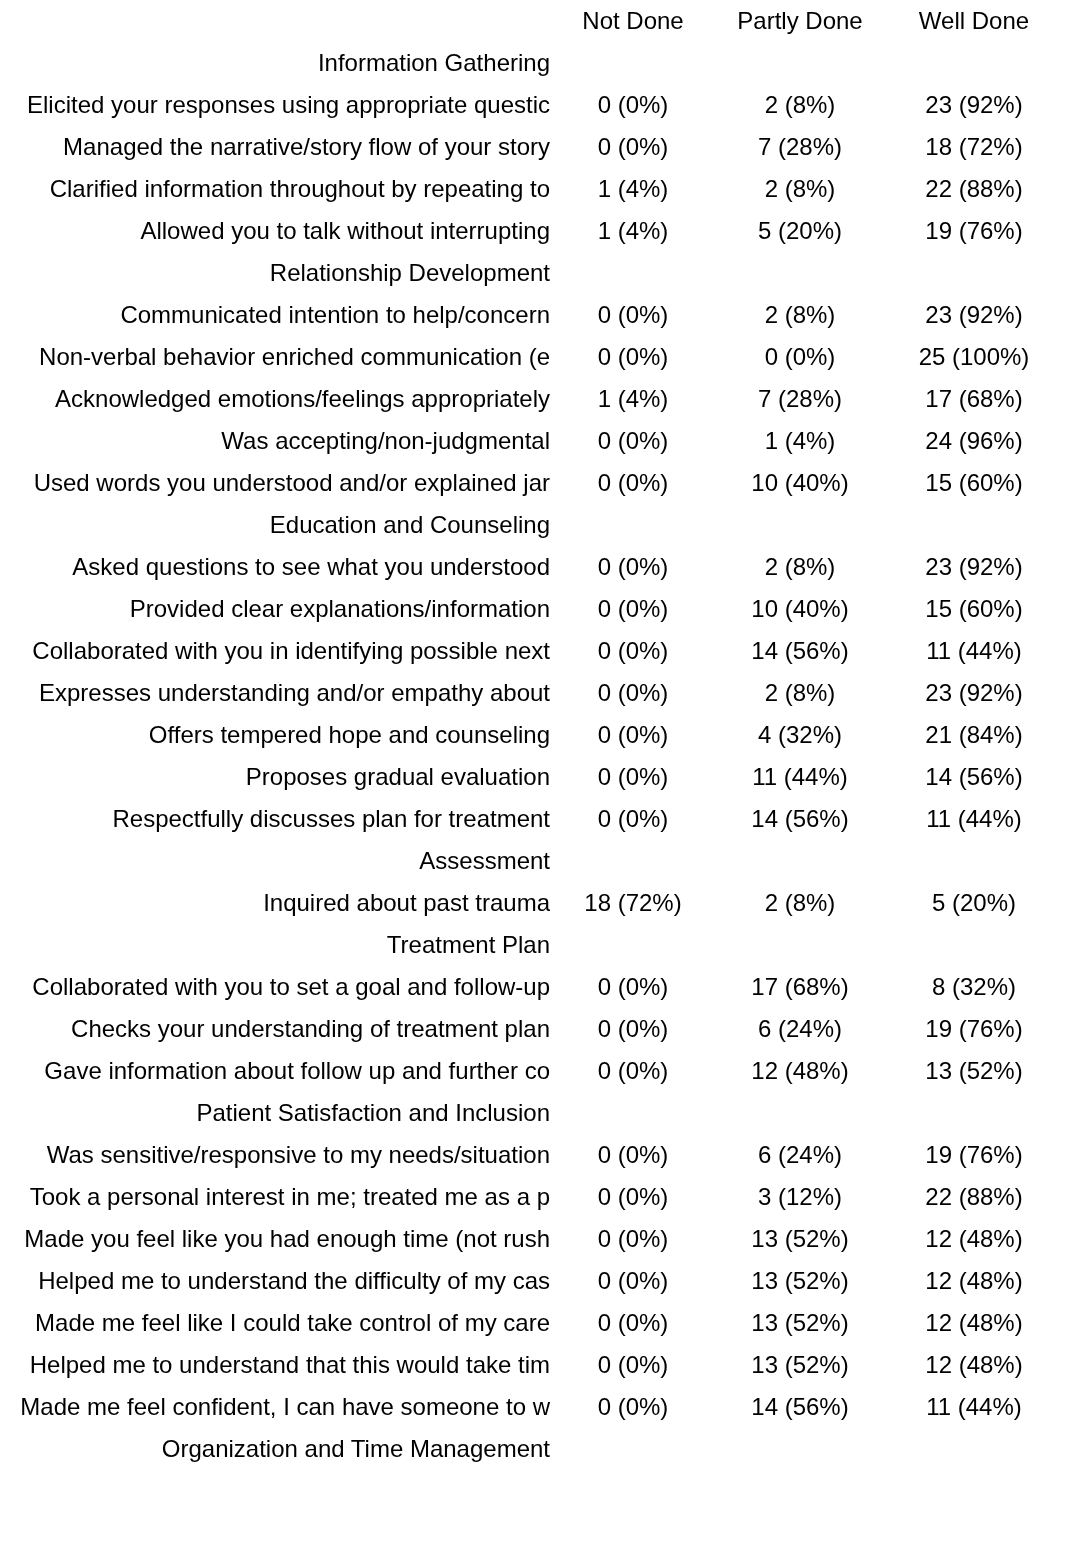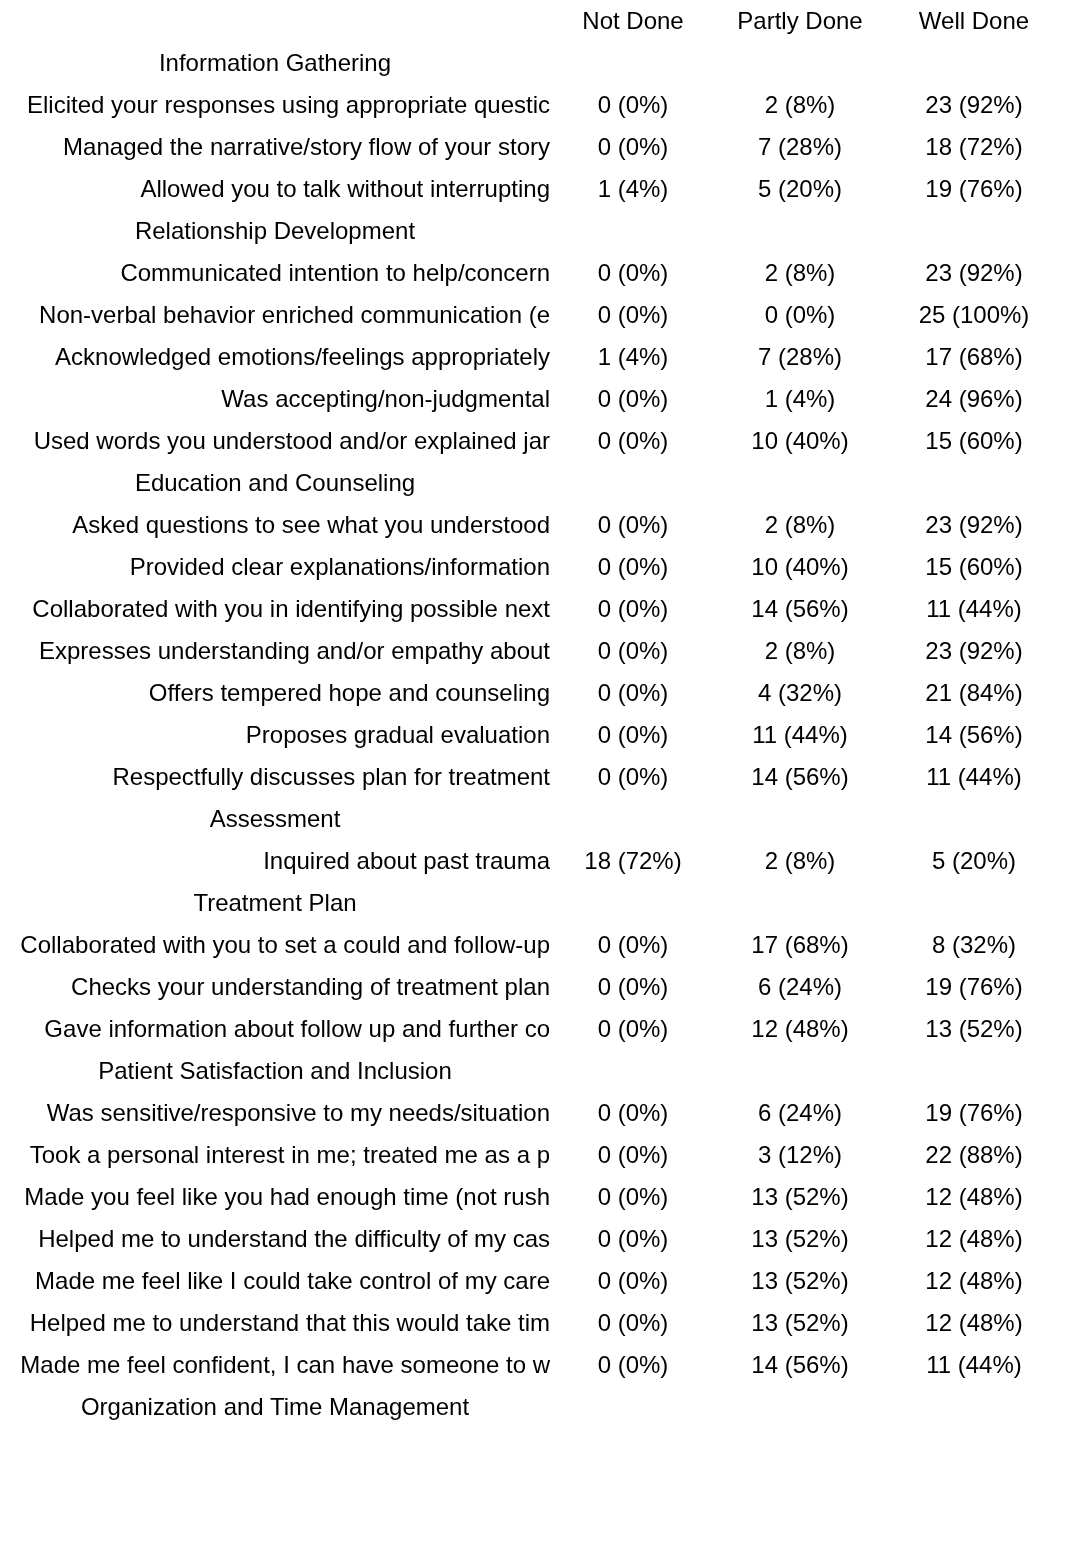--- a/index.html
+++ b/index.html
@@ -36,21 +36,21 @@
     padding-left: 5px;
   }
   td.value-cell, th.col-header {
     text-align: center;
   }
   th.col-header {
     font-weight: 700;
   }
   td.section-cell {
     font-weight: 700;
-    text-align: center;
+    text-align: right;
     padding-left: 5px;
   }
 </style>
 </head>
 <body>
 
 <table class="results">
   <colgroup>
     <col style="width:550px">
     <col style="width:166px">
@@ -78,20 +78,26 @@
         <td class="value-cell">2 (8%)</td>
         <td class="value-cell">23 (92%)</td>
       </tr>
       <tr>
         <td class="label-cell">Managed the narrative/story flow of your story</td>
         <td class="value-cell">0 (0%)</td>
         <td class="value-cell">7 (28%)</td>
         <td class="value-cell">18 (72%)</td>
       </tr>
       <tr>
+        <td class="label-cell">Clarified information throughout by repeating to</td>
+        <td class="value-cell">1 (4%)</td>
+        <td class="value-cell">2 (8%)</td>
+        <td class="value-cell">22 (88%)</td>
+      </tr>
+      <tr>
         <td class="label-cell">Allowed you to talk without interrupting</td>
         <td class="value-cell">1 (4%)</td>
         <td class="value-cell">5 (20%)</td>
         <td class="value-cell">19 (76%)</td>
       </tr>
       <tr>
         <td class="section-cell">Relationship Development</td>
         <td class="value-cell"></td>
         <td class="value-cell"></td>
         <td class="value-cell"></td>
@@ -186,21 +192,21 @@
         <td class="value-cell">2 (8%)</td>
         <td class="value-cell">5 (20%)</td>
       </tr>
       <tr>
         <td class="section-cell">Treatment Plan</td>
         <td class="value-cell"></td>
         <td class="value-cell"></td>
         <td class="value-cell"></td>
       </tr>
       <tr>
-        <td class="label-cell">Collaborated with you to set a could and follow-up</td>
+        <td class="label-cell">Collaborated with you to set a goal and follow-up</td>
         <td class="value-cell">0 (0%)</td>
         <td class="value-cell">17 (68%)</td>
         <td class="value-cell">8 (32%)</td>
       </tr>
       <tr>
         <td class="label-cell">Checks your understanding of treatment plan</td>
         <td class="value-cell">0 (0%)</td>
         <td class="value-cell">6 (24%)</td>
         <td class="value-cell">19 (76%)</td>
       </tr>

